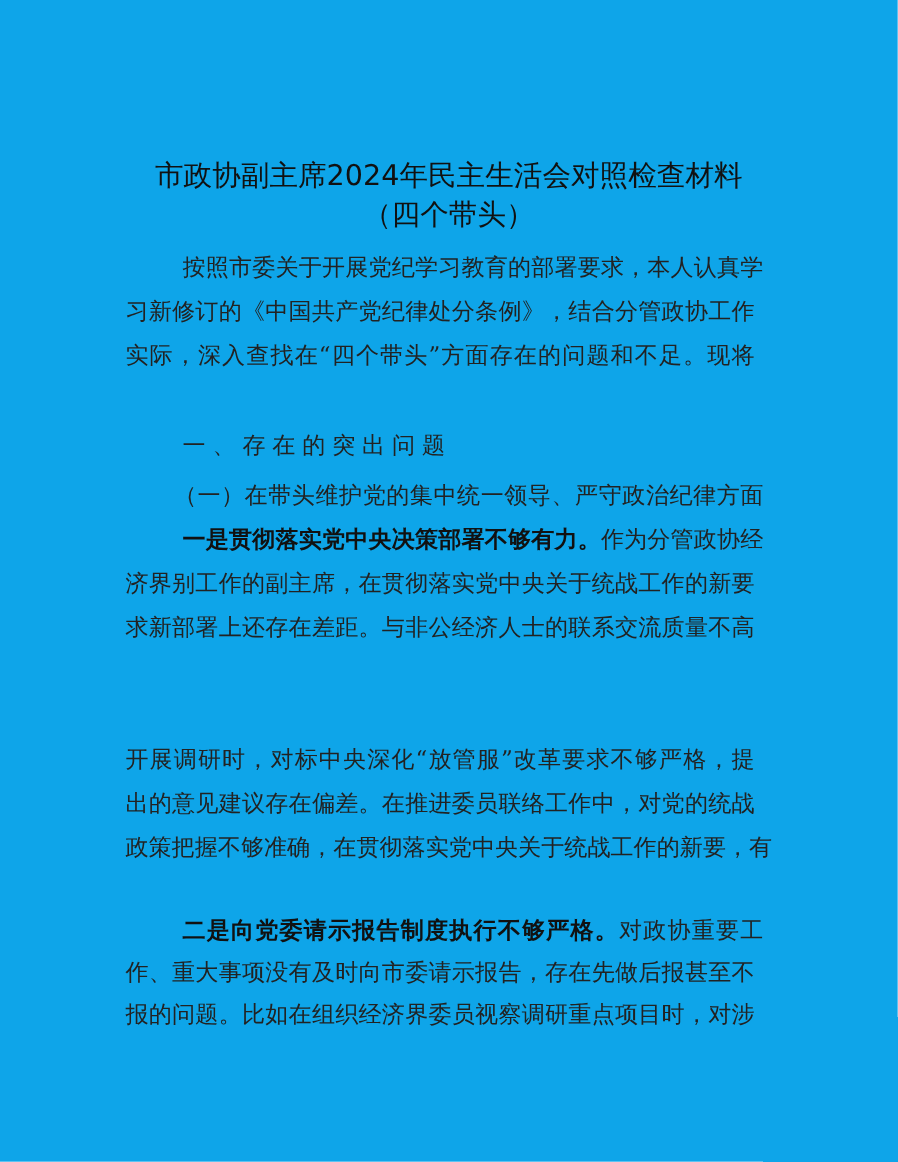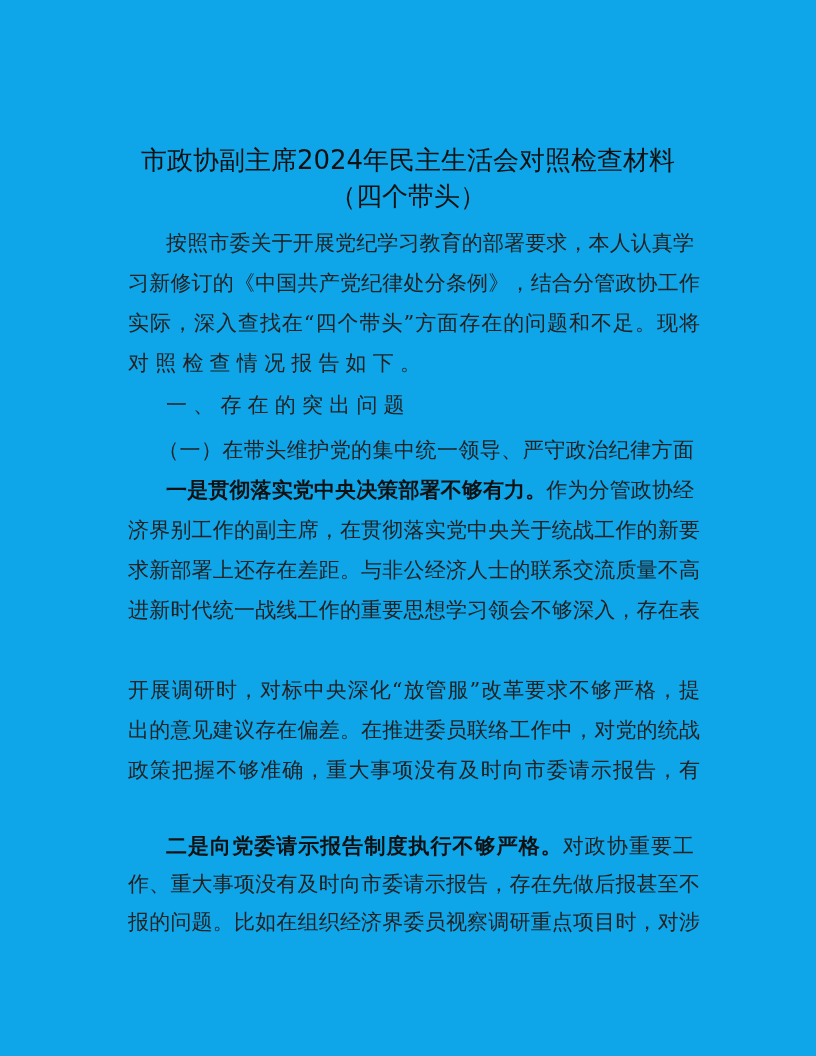--- a/index.html
+++ b/index.html
@@ -2,44 +2,42 @@
 <html><head>
 <meta charset="utf-8">
 <style>
   html, body { margin: 0; padding: 0; background: #ffffff; }
   body { width: 816px; height: 1056px; position: relative; overflow: hidden;
          font-family: "DejaVu Serif", "Liberation Serif", serif; color: #1a1a1a; }
   .page { position: absolute; left: 0; top: 0; width: 816px; height: 1056px; background: #0ea5e9; }
   .title { position: absolute; left: 0; width: 816px; text-align: center;
            font-family: "DejaVu Sans", "Liberation Sans", sans-serif; font-size: 26px;
            line-height: 36px; color: #111; letter-spacing: 0px; white-space: nowrap; }
-  .line { position: absolute; left: 128px; width: 572px; font-size: 21px; line-height: 40px;
+  .line { position: absolute; left: 114px; width: 572px; font-size: 21px; line-height: 40px;
           height: 40px; white-space: nowrap; letter-spacing: 6.2px; color: #222; }
   .justify { text-align: justify; text-align-last: justify; letter-spacing: 0; }
   .topic { font-weight: bold; color: #111; }
 </style>
 </head>
 <body>
 
 <div class="page">
   <div class="title" style="top:142px;">市政协副主席2024年民主生活会对照检查材料</div>
   <div class="title" style="top:178px;">（四个带头）</div>
 
   <div class="line justify" style="top:223px; left:166px; width:528px;"><span>按照市委关于开展党纪学习教育的部署要求，本人认真学</span></div>
   <div class="line justify" style="top:263px;"><span>习新修订的《中国共产党纪律处分条例》，结合分管政协工作</span></div>
   <div class="line justify" style="top:303px;"><span>实际，深入查找在“四个带头”方面存在的问题和不足。现将</span></div>
-  <div class="line" style="top:343px;"><span>对照检查情况报告如下。</span></div>
 
   <div class="line" style="top:385px; left:166px;"><span>一、存在的突出问题</span></div>
   <div class="line justify" style="top:430px; left:158px; width:536px;"><span>（一）在带头维护党的集中统一领导、严守政治纪律方面</span></div>
 
   <div class="line justify" style="top:470px; left:166px; width:528px;"><span class="topic">一是贯彻落实党中央决策部署不够有力。</span><span>作为分管政协经</span></div>
   <div class="line justify" style="top:510px;"><span>济界别工作的副主席，在贯彻落实党中央关于统战工作的新要</span></div>
   <div class="line justify" style="top:550px;"><span>求新部署上还存在差距。与非公经济人士的联系交流质量不高</span></div>
-  <div class="line justify" style="top:590px;"><span>进新时代统一战线工作的重要思想学习领会不够深入，存在表</span></div>
   <div class="line justify" style="top:670px;"><span>开展调研时，对标中央深化“放管服”改革要求不够严格，提</span></div>
   <div class="line justify" style="top:710px;"><span>出的意见建议存在偏差。在推进委员联络工作中，对党的统战</span></div>
-  <div class="line justify" style="top:750px;"><span>政策把握不够准确，重大事项没有及时向市委请示报告，有</span></div>
+  <div class="line justify" style="top:750px;"><span>政策把握不够准确，在贯彻落实党中央关于统战工作的新要，有</span></div>
 
   <div class="line justify" style="top:826px; left:166px; width:528px;"><span class="topic">二是向党委请示报告制度执行不够严格。</span><span>对政协重要工</span></div>
   <div class="line justify" style="top:864px;"><span>作、重大事项没有及时向市委请示报告，存在先做后报甚至不</span></div>
   <div class="line justify" style="top:902px;"><span>报的问题。比如在组织经济界委员视察调研重点项目时，对涉</span></div>
 </div>
 
 </body></html>

